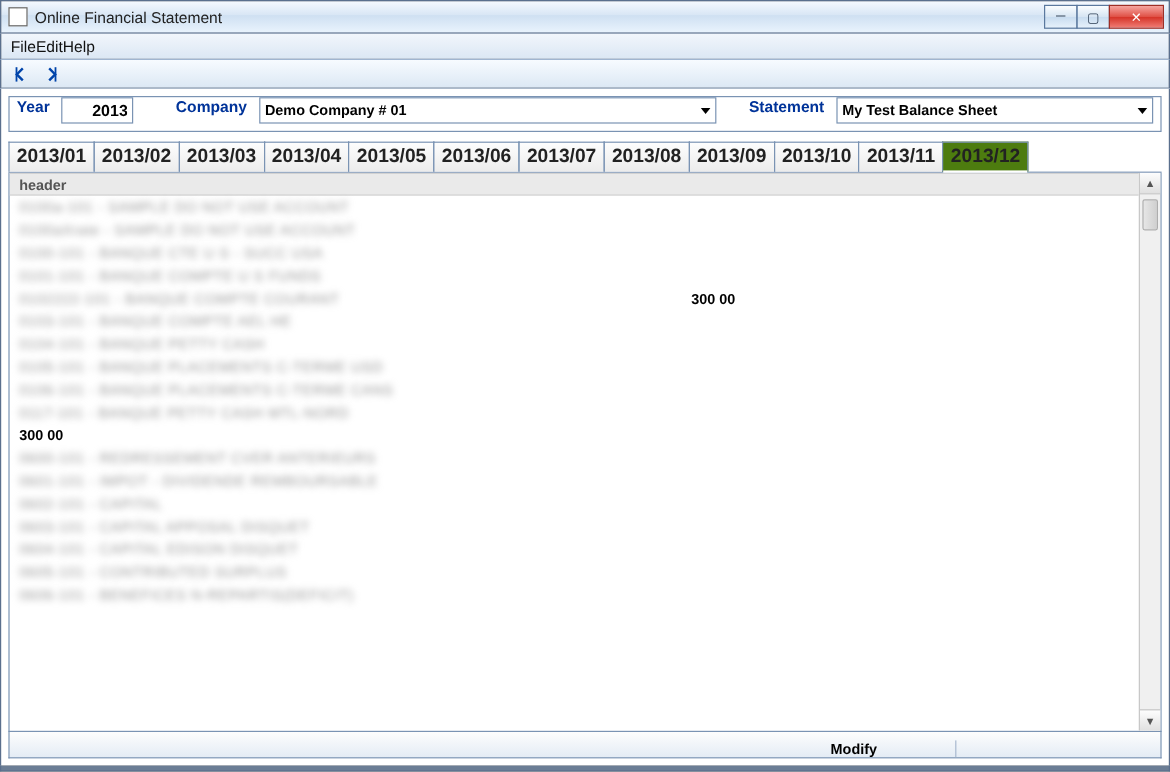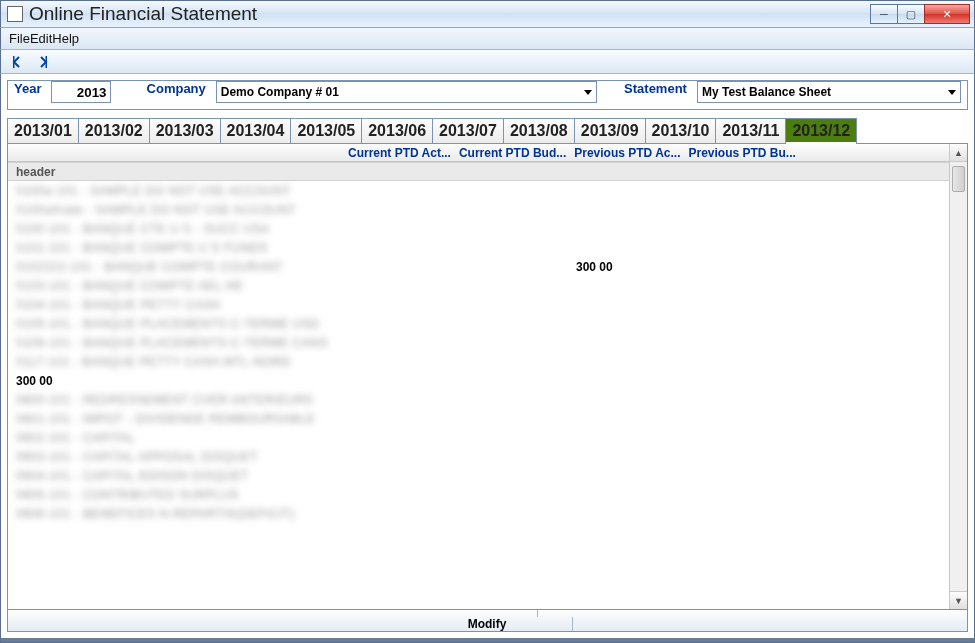--- a/index.html
+++ b/index.html
@@ -24,21 +24,21 @@
     align-items: center;
     padding-left: 6px;
     position: relative;
   }
   .title-icon {
     width: 16px; height: 16px;
     border: 1px solid #666;
     background: #fff;
     margin-right: 6px;
   }
-  .title-text { font-size: 19px; color: #222; }
+  .title-text { font-size: 13px; color: #222; }
   .win-ctrls {
     margin-left: auto;
     display: flex;
     height: 20px;
     margin-right: 4px;
   }
   .win-btn {
     width: 28px;
     height: 20px;
     border: 1px solid #5a789e;
@@ -214,21 +214,21 @@
     position:absolute;left:2px;right:2px;top:22px;height:26px;
     background:linear-gradient(90deg,#e6e6e6,#cfcfcf);
     border:1px solid #adadad;border-radius:2px;
   }
 
   
   .statusbar {
     height:22px;
     background:linear-gradient(#fdfdfd,#e4ecf5);
     border:1px solid #7a93b3;border-top:none;
-    display:flex;align-items:center;flex-direction:column;
+    display:flex;align-items:flex-end;
   }
   .status-cell {
     border-right:1px solid #a8b9cf;
     min-width:100px;
     display:flex;align-items:center;justify-content:center;
     font-weight:700;
   }
   .status-cell.flex{flex:1;}
   .status-cell.modify{width:170px;}
   .status-cell.last{width:170px;border-right:none;}
@@ -302,26 +302,20 @@
       <div class="tab">2013/07</div>
       <div class="tab">2013/08</div>
       <div class="tab">2013/09</div>
       <div class="tab">2013/10</div>
       <div class="tab">2013/11</div>
       <div class="tab active">2013/12</div>
     </div>
 
   <div class="gridwrap">
     <div class="grid" id="grid">
-      <div class="grid-header" id="grid-cols">
-          <span>Current PTD Act...</span>
-          <span>Current PTD Bud...</span>
-          <span>Previous PTD Ac...</span>
-          <span>Previous PTD Bu...</span>
-        </div>
       <div class="row section">
           <span>header</span>
         </div>
       <div id="rows-header">
           <div class="row">
             <span class="desc blurred">0100a-101 - SAMPLE DO NOT USE ACCOUNT</span>
             <span class="val"></span>
           </div>
           <div class="row">
             <span class="desc blurred">0100aXrate - SAMPLE DO NOT USE ACCOUNT</span>

